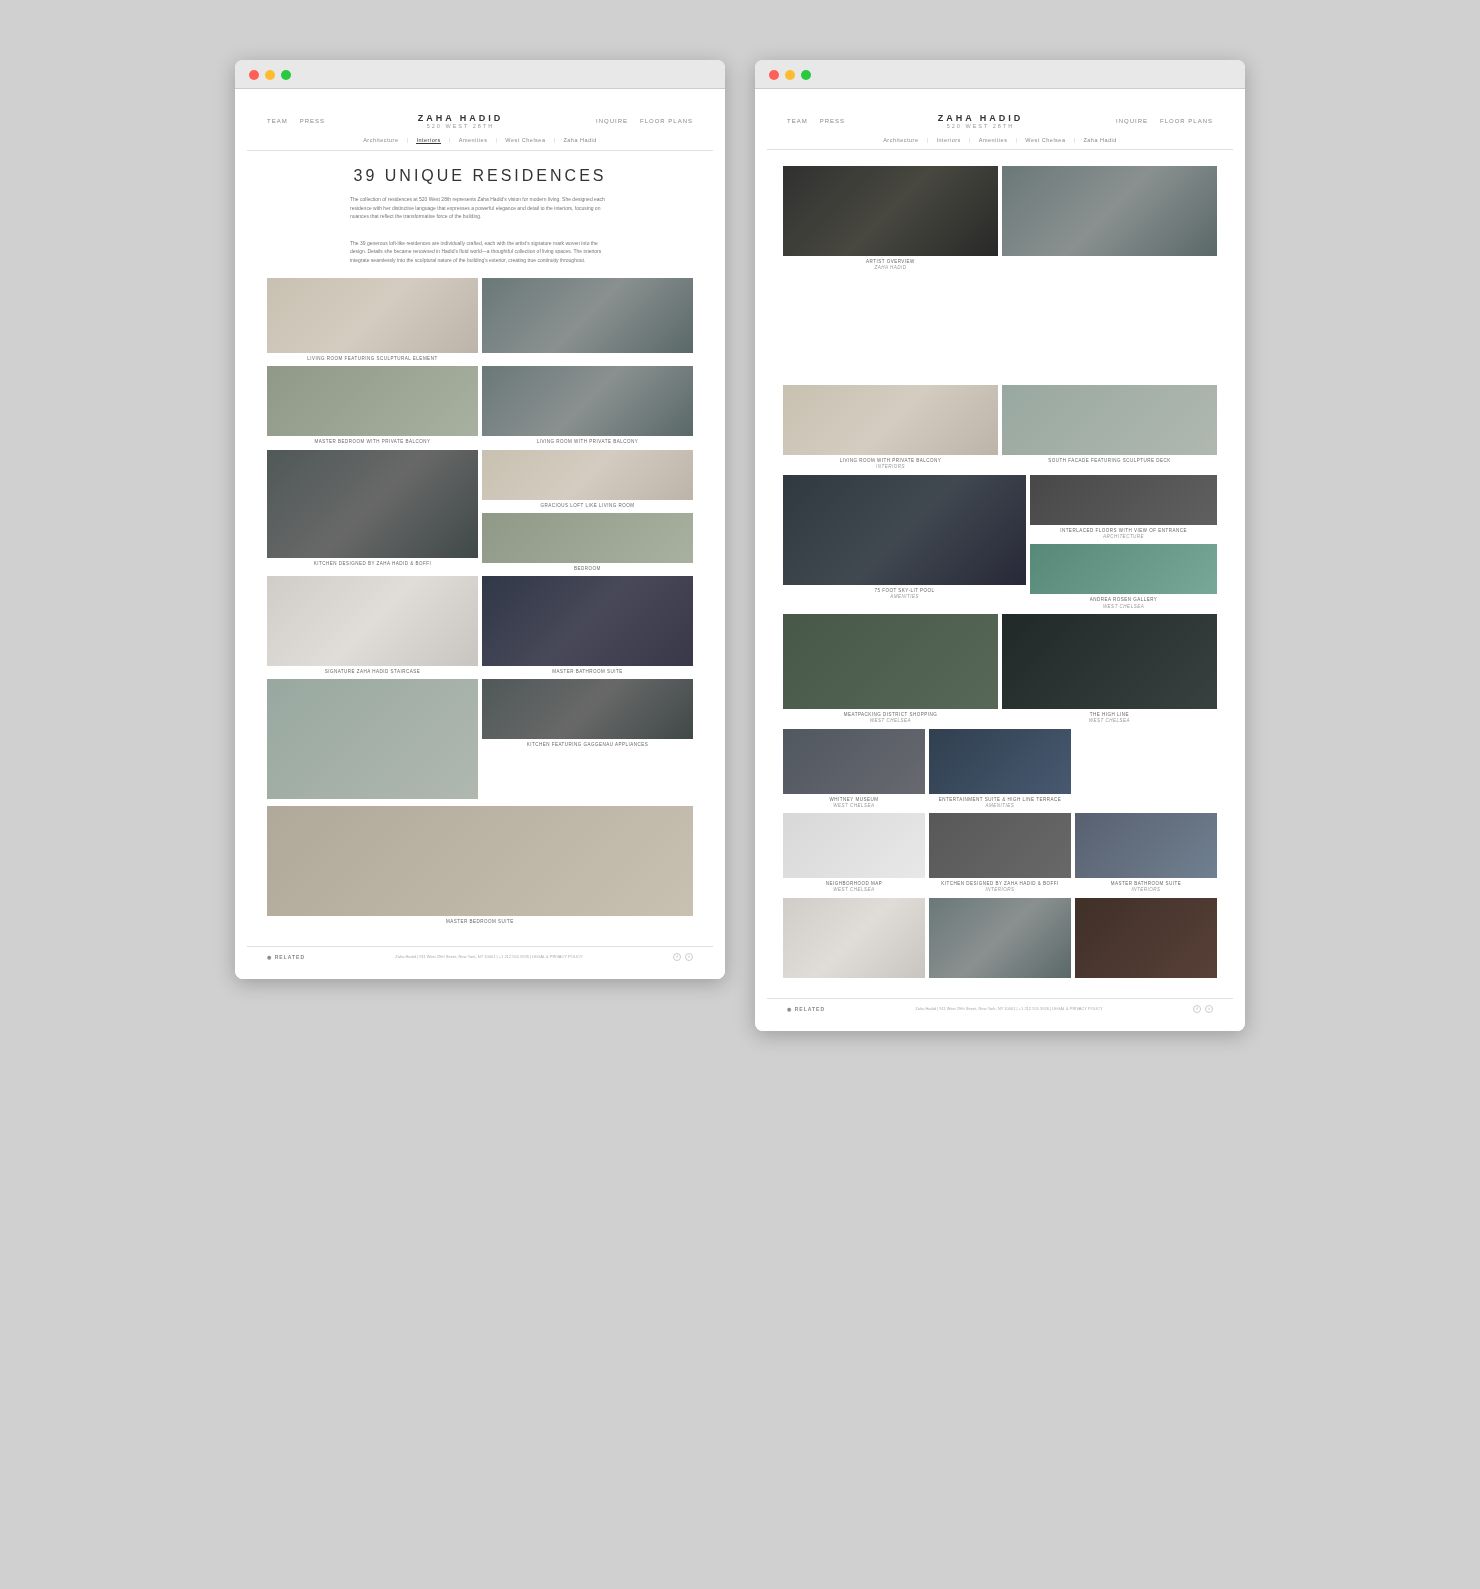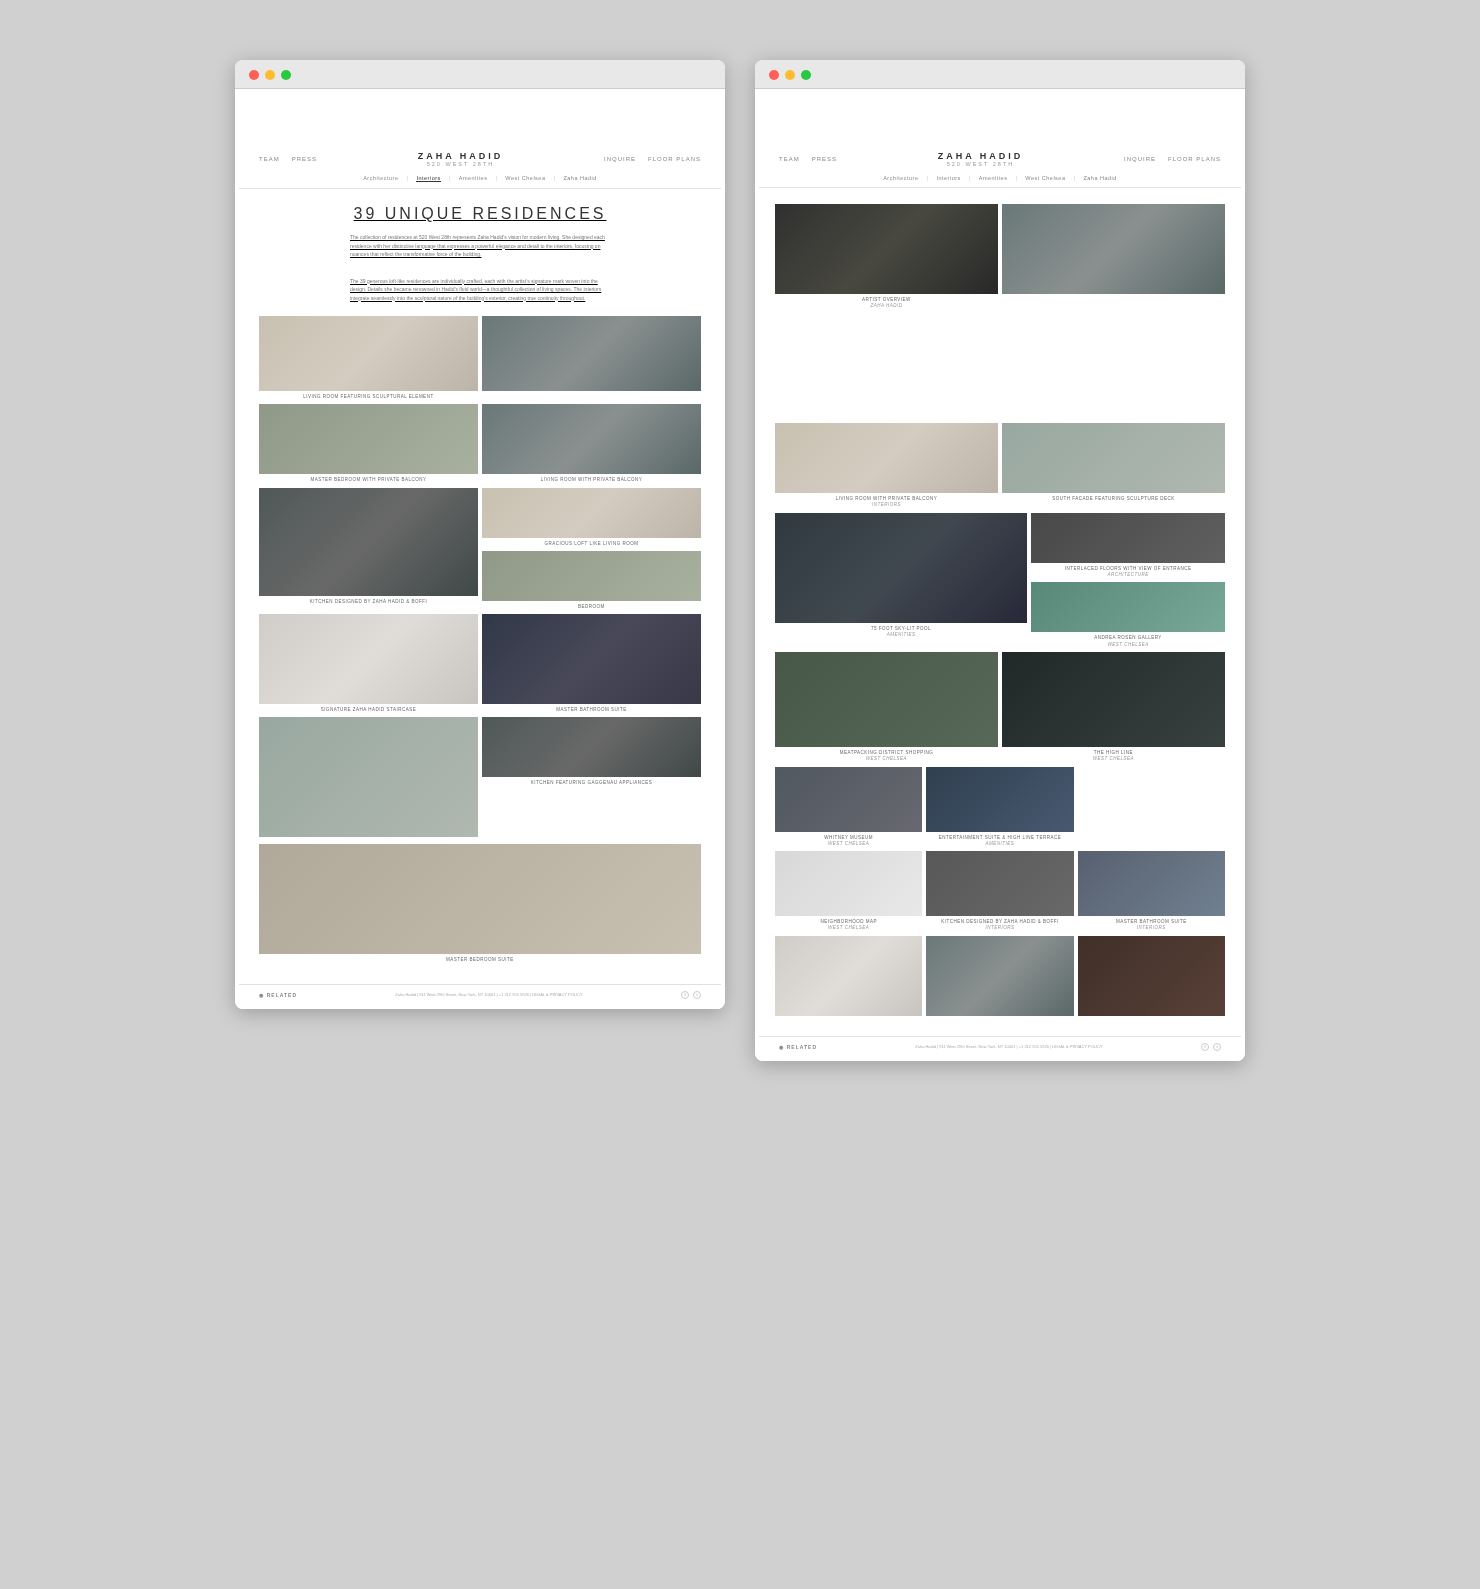--- a/index.html
+++ b/index.html
@@ -37,22 +37,21 @@
       width: 10px;
       height: 10px;
       border-radius: 50%;
     }
     .dot-red { background: #ff5f57; }
     .dot-yellow { background: #febc2e; }
     .dot-green { background: #28c840; }
 
     .page-content {
       background: #fff;
-      padding: 4px;
-      margin-top: 46px;
+      padding: 12px;
     }
 
     
     .nav-bar {
       padding: 12px 20px 6px;
       text-align: center;
       border-bottom: 1px solid #e0e0e0;
     }
 
     .nav-top {
@@ -105,21 +104,20 @@
     .nav-divider { color: #ccc; }
 
     
     .main-content {
       padding: 16px 20px;
     }
 
     .page-title-section {
       text-align: center;
       margin-bottom: 14px;
-      text-decoration: underline;
     }
 
     .page-main-title {
       font-size: 16px;
       letter-spacing: 3px;
       font-weight: 400;
       color: #333;
       text-transform: uppercase;
       margin-bottom: 10px;
     }

